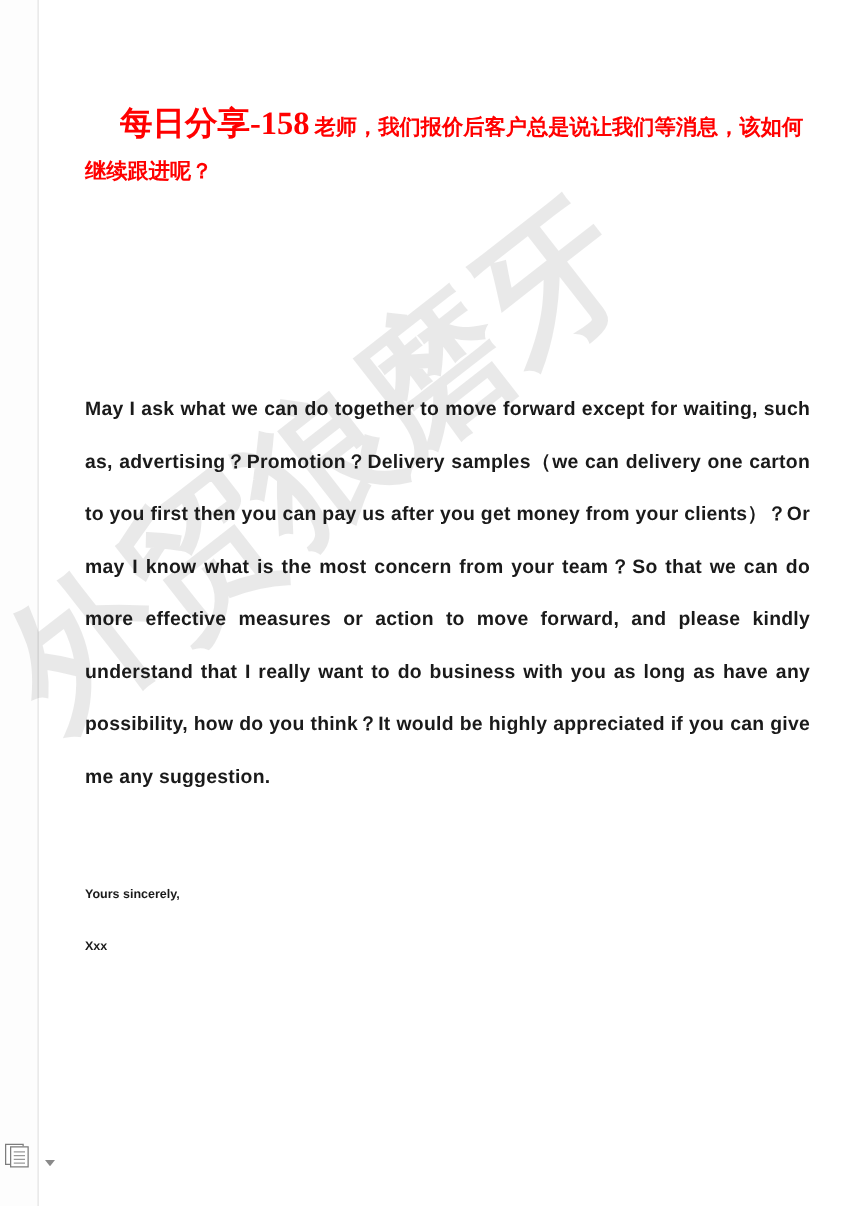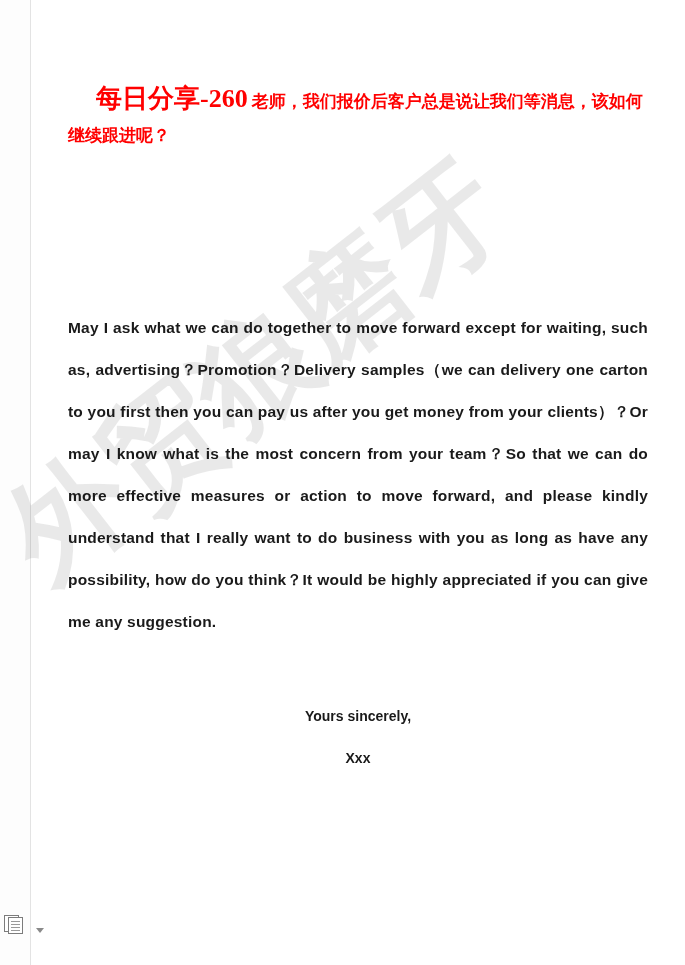--- a/index.html
+++ b/index.html
@@ -208,25 +208,24 @@
     text-align: justify;
   }
   .para.cn {
     font-family: "Liberation Serif", serif;
     font-size: 17px;
   }
   .gap-md { height: 46px; }
   .gap-lg { height: 52px; }
   .sign {
     font-family: "Liberation Sans", sans-serif;
-    font-size: 14px;
+    font-size: 10px;
     font-weight: bold;
     color: #1a1a1a;
     line-height: 42px;
-    text-align: center;
   }
 </style>
 </head>
 <body>
 
 <div class="page">
 
   <div class="left-gutter">
     <div class="gutter-icon">
       <div class="sheet back"></div>
@@ -236,21 +235,21 @@
         <div class="ln" style="top:9px"></div>
         <div class="ln" style="top:12px"></div>
       </div>
     </div>
   </div>
   <div class="gutter-caret"></div>
 
 
   <div class="title-block">
     <div class="title-line">
-      <span class="title-main">每日分享</span><span class="title-num">-260</span>
+      <span class="title-main">每日分享</span><span class="title-num">-158</span>
       <span class="title-sub">老师，我们报价后客户总是说让我们等消息，该如何继续跟进呢？</span>
     </div>
   </div>
 
   <div class="watermark">外贸狼磨牙</div>
 
   <div class="body-area">
     <div class="gap-md"></div>
     <div class="gap-md"></div>
     <div class="para">May I ask what we can do together to move forward except for waiting, such as, advertising？Promotion？Delivery samples（we can delivery one carton to you first then you can pay us after you get money from your clients）？Or may I know what is the most concern from your team？So that we can do more effective measures or action to move forward, and please kindly understand that I really want to do business with you as long as have any possibility, how do you think？It would be highly appreciated if you can give me any suggestion.</div>

